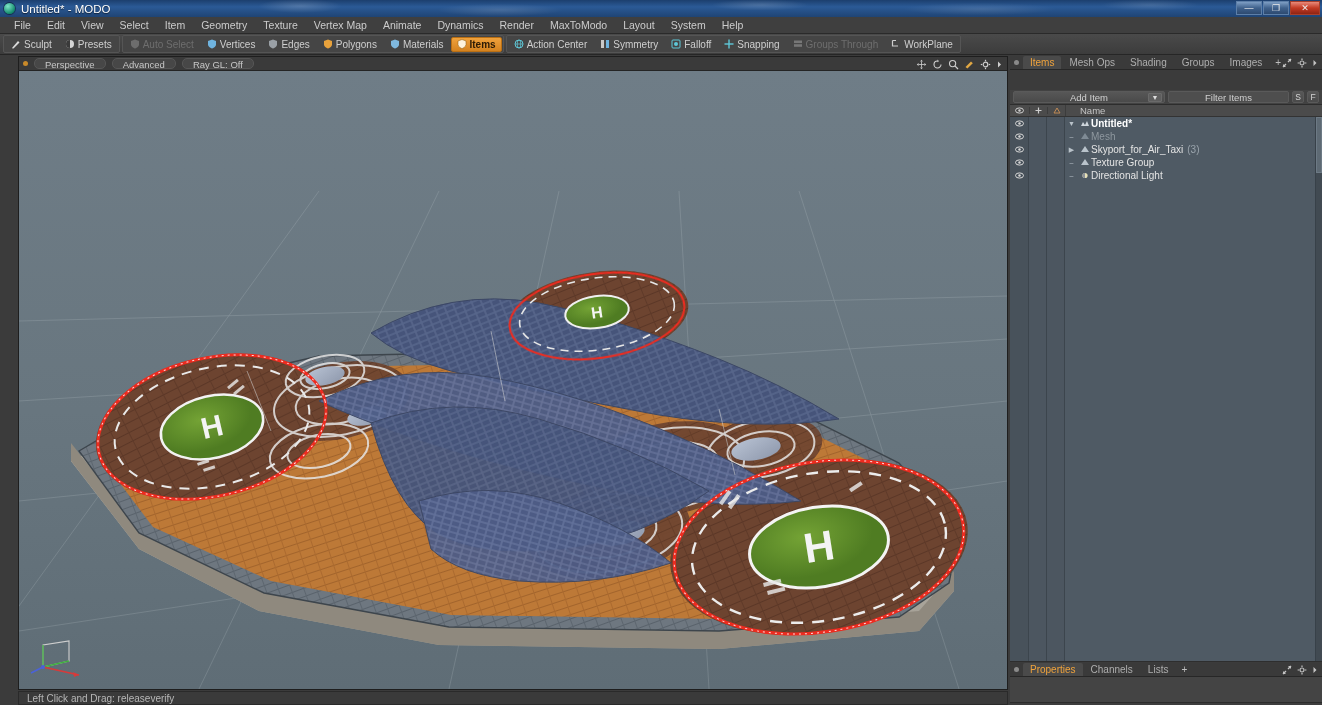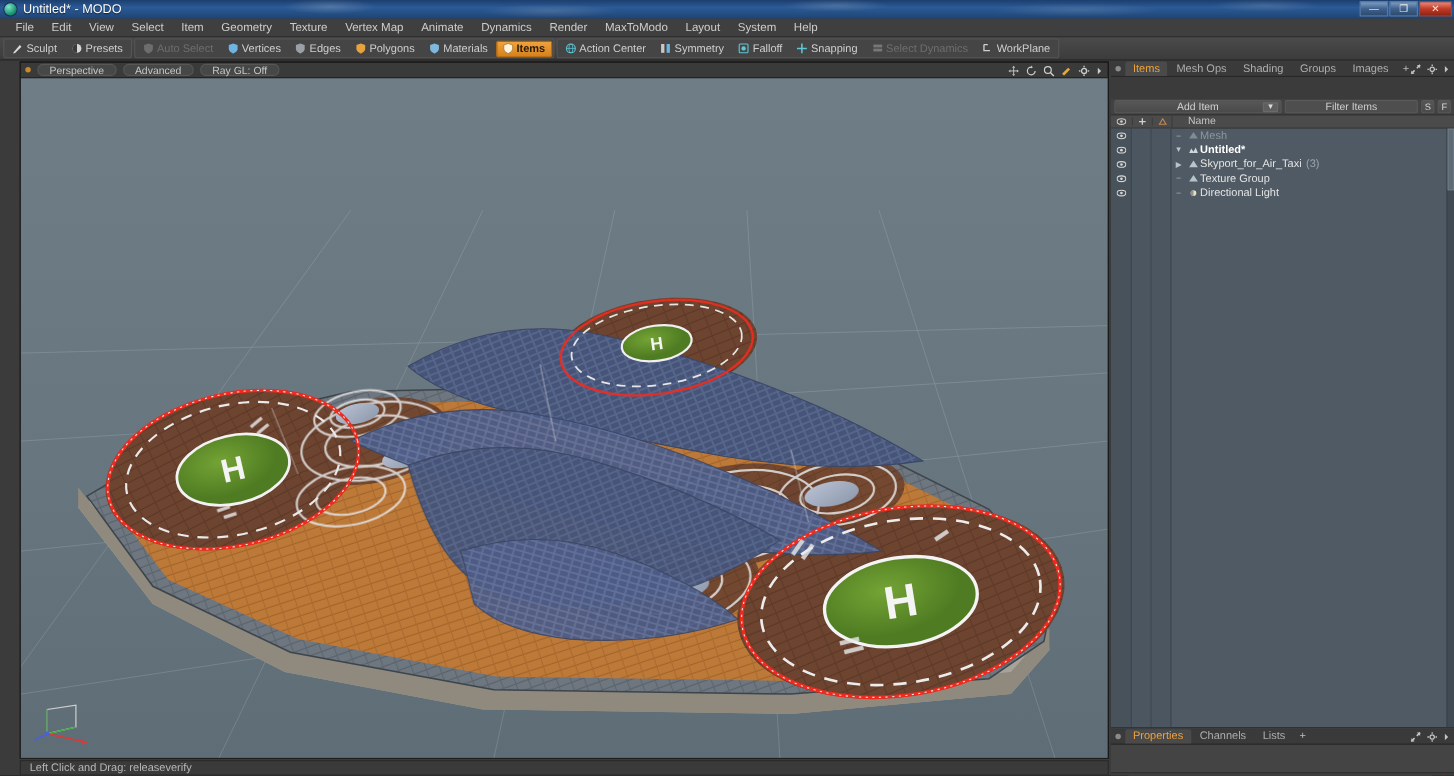--- a/index.html
+++ b/index.html
@@ -362,21 +362,21 @@
           <line x1="5" y1="0.5" x2="5" y2="9.5" stroke="#5ec8d8" stroke-width="1.4"></line>
           <line x1="0.5" y1="5" x2="9.5" y2="5" stroke="#5ec8d8" stroke-width="1.4"></line>
         </svg>
         <span>Snapping</span>
       </div>
       <div class="tbtn flat disabled">
         <svg class="ico" viewBox="0 0 10 10">
           <rect x="1" y="1.5" width="8" height="2.6" fill="#777"></rect>
           <rect x="1" y="5.2" width="8" height="2.6" fill="#777"></rect>
         </svg>
-        <span>Select Dynamics</span>
+        <span>Groups Through</span>
       </div>
       <div class="tbtn flat">
         <svg class="ico" viewBox="0 0 10 10">
           <path d="M1.5 1.5 H5 M1.5 1.5 V7 H7" fill="none" stroke="#cfcfcf" stroke-width="1.2"></path>
         </svg>
         <span>WorkPlane</span>
       </div>
     </div>
   </div>
 
@@ -656,54 +656,54 @@
           </svg>
       </div>
       <div class="lh-name">Name</div>
     </div>
 
     <div class="itemlist">
       <div class="ilist-gutter"></div>
       <div class="ilist-col2"></div>
       <div class="ilist-col3"></div>
 
+      <div class="row bold" style="padding-left:0">
+        <div class="eye">
+          <svg width="9" height="7" viewBox="0 0 9 7">
+              <ellipse cx="4.5" cy="3.5" rx="4" ry="2.6" fill="none" stroke="#d8d8d8" stroke-width="1"></ellipse>
+              <circle cx="4.5" cy="3.5" r="1.2" fill="#d8d8d8"></circle>
+            </svg>
+        </div>
+        <div class="c2"></div>
+        <div class="c3"></div>
+        <div class="twisty">▼</div>
+        <div class="ricon">
+          <svg width="10" height="9" viewBox="0 0 10 9">
+              <path d="M1 7 L3 3 L5 6 L7 2 L9 7 Z" fill="#cfd6dc"></path>
+            </svg>
+        </div>
+        <div class="label">Untitled*</div>
+      </div>
+
       <div class="row dim">
         <div class="eye">
           <svg width="9" height="7" viewBox="0 0 9 7">
               <ellipse cx="4.5" cy="3.5" rx="4" ry="2.6" fill="none" stroke="#d8d8d8" stroke-width="1"></ellipse>
               <circle cx="4.5" cy="3.5" r="1.2" fill="#d8d8d8"></circle>
             </svg>
         </div>
         <div class="c2"></div>
         <div class="c3"></div>
         <div class="twisty">–</div>
         <div class="ricon">
           <svg width="10" height="9" viewBox="0 0 10 9">
               <path d="M1 7 L5 1 L9 7 Z" fill="#7f8b95"></path>
             </svg>
         </div>
         <div class="label">Mesh</div>
-      </div>
-
-      <div class="row bold" style="padding-left:0">
-        <div class="eye">
-          <svg width="9" height="7" viewBox="0 0 9 7">
-              <ellipse cx="4.5" cy="3.5" rx="4" ry="2.6" fill="none" stroke="#d8d8d8" stroke-width="1"></ellipse>
-              <circle cx="4.5" cy="3.5" r="1.2" fill="#d8d8d8"></circle>
-            </svg>
-        </div>
-        <div class="c2"></div>
-        <div class="c3"></div>
-        <div class="twisty">▼</div>
-        <div class="ricon">
-          <svg width="10" height="9" viewBox="0 0 10 9">
-              <path d="M1 7 L3 3 L5 6 L7 2 L9 7 Z" fill="#cfd6dc"></path>
-            </svg>
-        </div>
-        <div class="label">Untitled*</div>
       </div>
 
       <div class="row">
         <div class="eye">
           <svg width="9" height="7" viewBox="0 0 9 7">
               <ellipse cx="4.5" cy="3.5" rx="4" ry="2.6" fill="none" stroke="#d8d8d8" stroke-width="1"></ellipse>
               <circle cx="4.5" cy="3.5" r="1.2" fill="#d8d8d8"></circle>
             </svg>
         </div>
         <div class="c2"></div>

